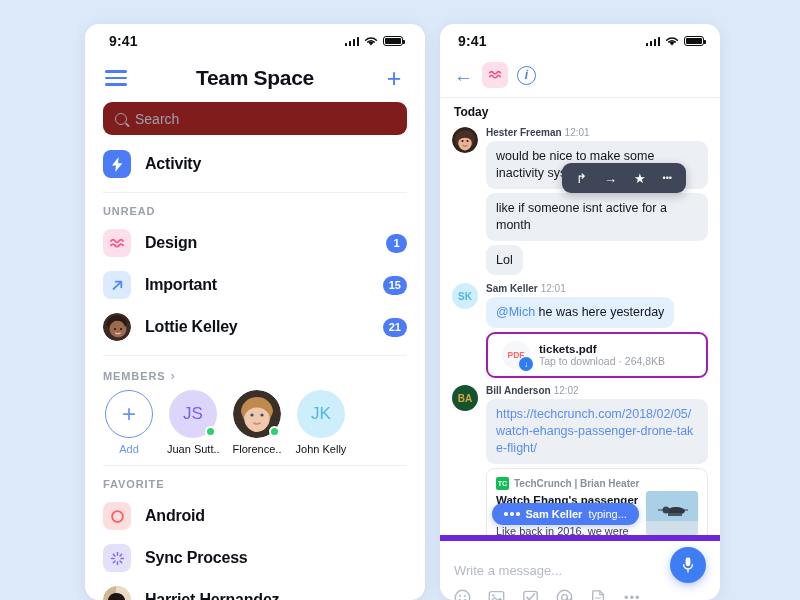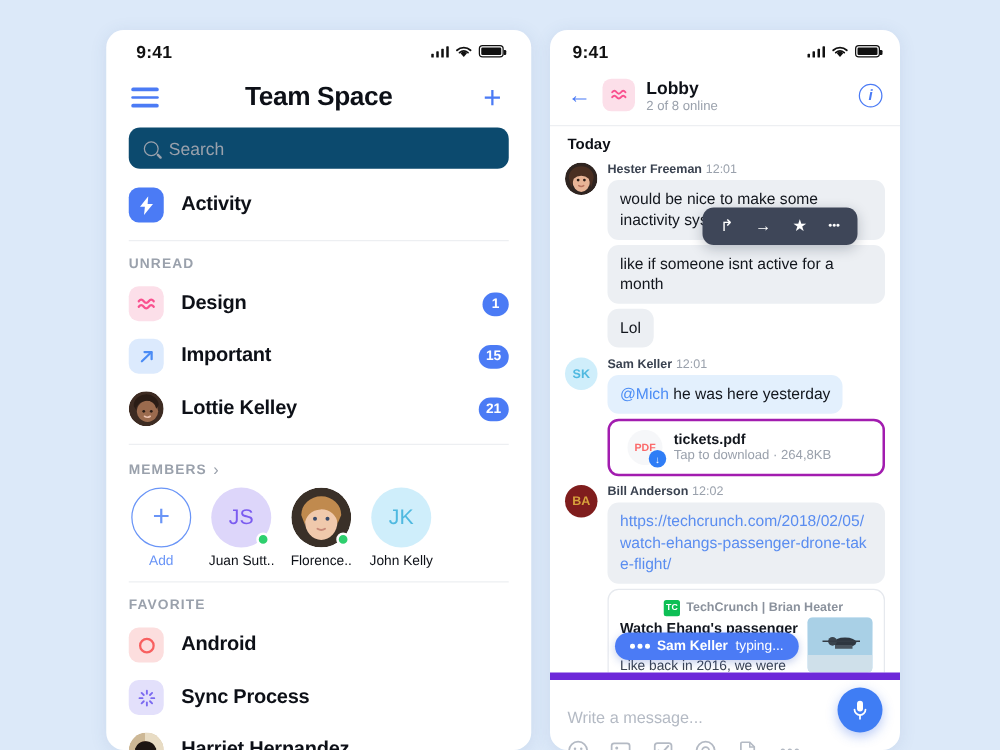--- a/index.html
+++ b/index.html
@@ -39,21 +39,21 @@
 
   
   .lheader { display: flex; align-items: center; padding: 8px 20px 10px; }
   .burger { width: 22px; display: flex; flex-direction: column; gap: 4px; cursor: pointer; }
   .burger span { display: block; height: 2.4px; background: #4b7bf5; border-radius: 2px; }
   .ltitle { flex: 1; text-align: center; font-size: 21px; font-weight: bold; color: #0d1017; letter-spacing: -.3px; }
   .plus { width: 22px; text-align: center; font-size: 25px; color: #4b7bf5; font-weight: 300; line-height: 18px; cursor: pointer; }
 
   
   .search {
-    margin: 2px 18px 8px; height: 33px; background: #0c4a6e;
+    margin: 2px 18px 8px; height: 33px; background: #7f1d1d;
     border-radius: 9px; display: flex; align-items: center; gap: 8px; padding: 0 12px;
   }
   .search-ph { font-size: 14px; color: #9aa1ac; }
   .mag { width: 12px; height: 12px; border: 1.7px solid #9aa1ac; border-radius: 50%; position: relative; flex: none; }
   .mag::after { content: ""; position: absolute; right: -4px; bottom: -2.5px; width: 5px; height: 1.7px; background: #9aa1ac; transform: rotate(45deg); border-radius: 2px; }
 
   
   .row { display: flex; align-items: center; gap: 14px; padding: 7px 18px; cursor: pointer; }
   .tile { width: 28px; height: 28px; border-radius: 8px; flex: none; display: flex; align-items: center; justify-content: center; }
   .tile svg { display: block; }
@@ -115,21 +115,21 @@
   .filecard {
     border: 2px solid #a21caf; border-radius: 9px; padding: 7px 14px;
     display: flex; align-items: center; gap: 9px; background: #fff; margin-bottom: 3px;
   }
   .pdfbadge { width: 28px; height: 28px; border-radius: 50%; background: #f6f7f9; color: #fb6a6a; font-size: 8.5px; font-weight: bold; display:flex; align-items:center; justify-content:center; position: relative; flex:none;}
   .dl { position: absolute; right: -3px; bottom: -2px; width: 14px; height: 14px; border-radius: 50%; background: #2f7df6; color: #fff; font-size: 8px; display:flex; align-items:center; justify-content:center; }
   .fname { font-size: 11.5px; font-weight: bold; color: #12161d; }
   .fsub { font-size: 10.5px; color: #9aa1ac; }
 
   .artcard { border: 1px solid #e6e9ee; border-radius: 9px; padding: 8px 9px; background: #fff; position: relative; }
-  .art-src { display: flex; align-items: center; gap: 5px; font-size: 10px; color: #8a919c; font-weight: bold; margin-bottom: 3px; margin-left: 35px; }
+  .art-src { display: flex; align-items: center; gap: 5px; font-size: 10px; color: #8a919c; font-weight: bold; margin-bottom: 3px; }
   .tc-logo { width: 13px; height: 13px; background: #0dbf55; color: #fff; font-size: 7px; font-weight: bold; display:flex; align-items:center; justify-content:center; border-radius: 2px; }
   .art-title { font-size: 11.5px; font-weight: bold; color: #12161d; line-height: 1.25; width: 150px; }
   .art-body { font-size: 11px; color: #3a4250; line-height: 1.3; width: 150px; margin-top: 2px; }
   .art-thumb { position: absolute; right: 9px; top: 22px; width: 52px; height: 44px; border-radius: 4px; overflow: hidden; background: linear-gradient(#9ecbe8, #cfe4f0); }
 
   .typing {
     position: absolute; left: 52px; bottom: 10px; background: #4b7bf5; color: #fff;
     border-radius: 14px; height: 22px; display: flex; align-items: center; gap: 6px;
     padding: 0 12px; font-size: 11px; z-index: 25; box-shadow: 0 2px 7px rgba(40,80,190,.28);
   }
@@ -359,24 +359,20 @@
     </div>
 
     <div class="rheader">
       <span class="back">←</span>
       <div class="tile" style="background:#fcdfe9;width:26px;height:26px;border-radius:7px">
         <svg width="15" height="12" viewBox="0 0 17 13">
             <path d="M2 4 q2-2.6 4 0 t4 0 t4 0" stroke="#f9518f" stroke-width="1.8" fill="none" stroke-linecap="round"></path>
             <path d="M2 8.4 q2-2.6 4 0 t4 0 t4 0" stroke="#f9518f" stroke-width="1.8" fill="none" stroke-linecap="round"></path>
           </svg>
       </div>
-      <div style="flex:1">
-        <div class="rtitle">Lobby</div>
-        <div class="rsub">2 of 8 online</div>
-      </div>
       <div class="info-i">i</div>
     </div>
 
     <div class="daylabel">Today</div>
 
     <div class="chat">
 
       <div class="msg-group">
         <div class="av36">
           <svg width="26" height="26" viewBox="0 0 26 26">
@@ -421,21 +417,21 @@
             </div>
             <div>
               <div class="fname">tickets.pdf</div>
               <div class="fsub">Tap to download · 264,8KB</div>
             </div>
           </div>
         </div>
       </div>
 
       <div class="msg-group">
-        <div class="av36" style="background:#7f1d1d;color:#d8a23c">
+        <div class="av36" style="background:#14532d;color:#d8a23c">
           <span>BA</span>
         </div>
         <div class="mbody">
           <div class="mhead">
             <span>Bill Anderson</span><span class="mtime">12:02</span>
           </div>
           <div class="bubble" style="width:100%">
             <span class="link-text">https://techcrunch.com/2018/02/05/watch-ehangs-passenger-drone-take-flight/</span>
           </div>
           <div class="artcard">

